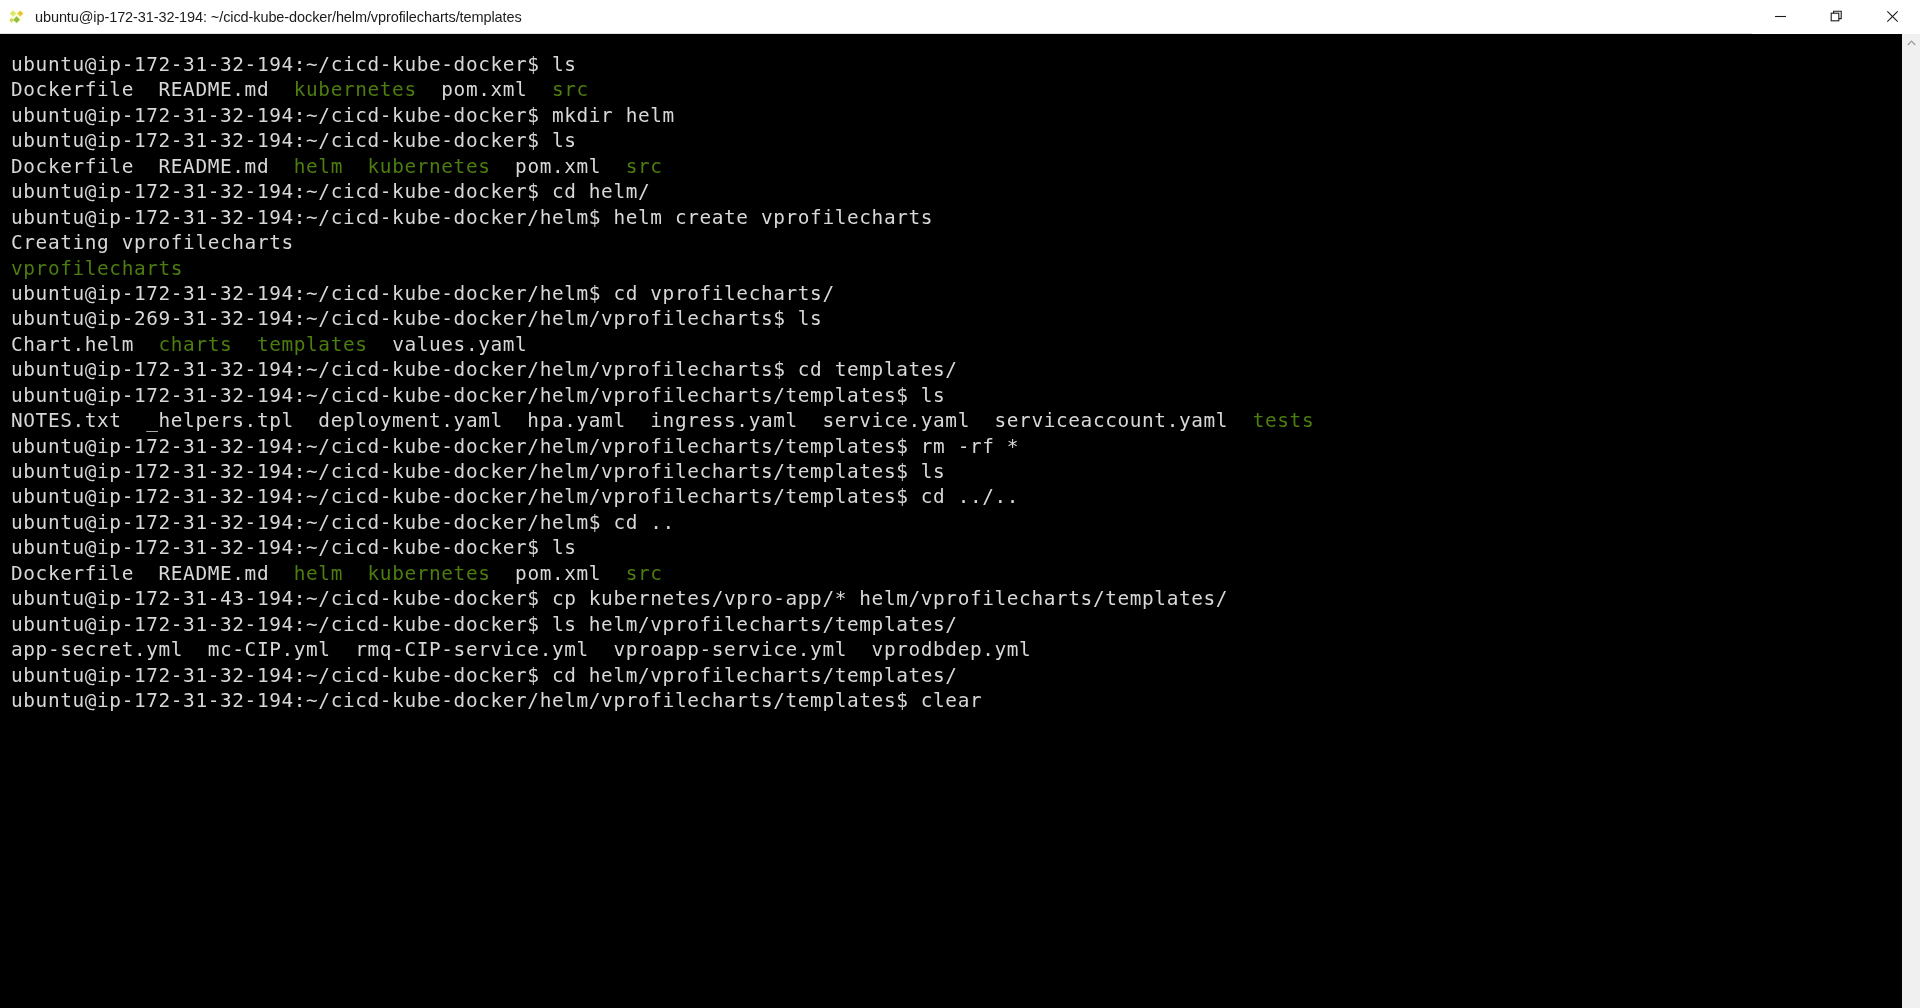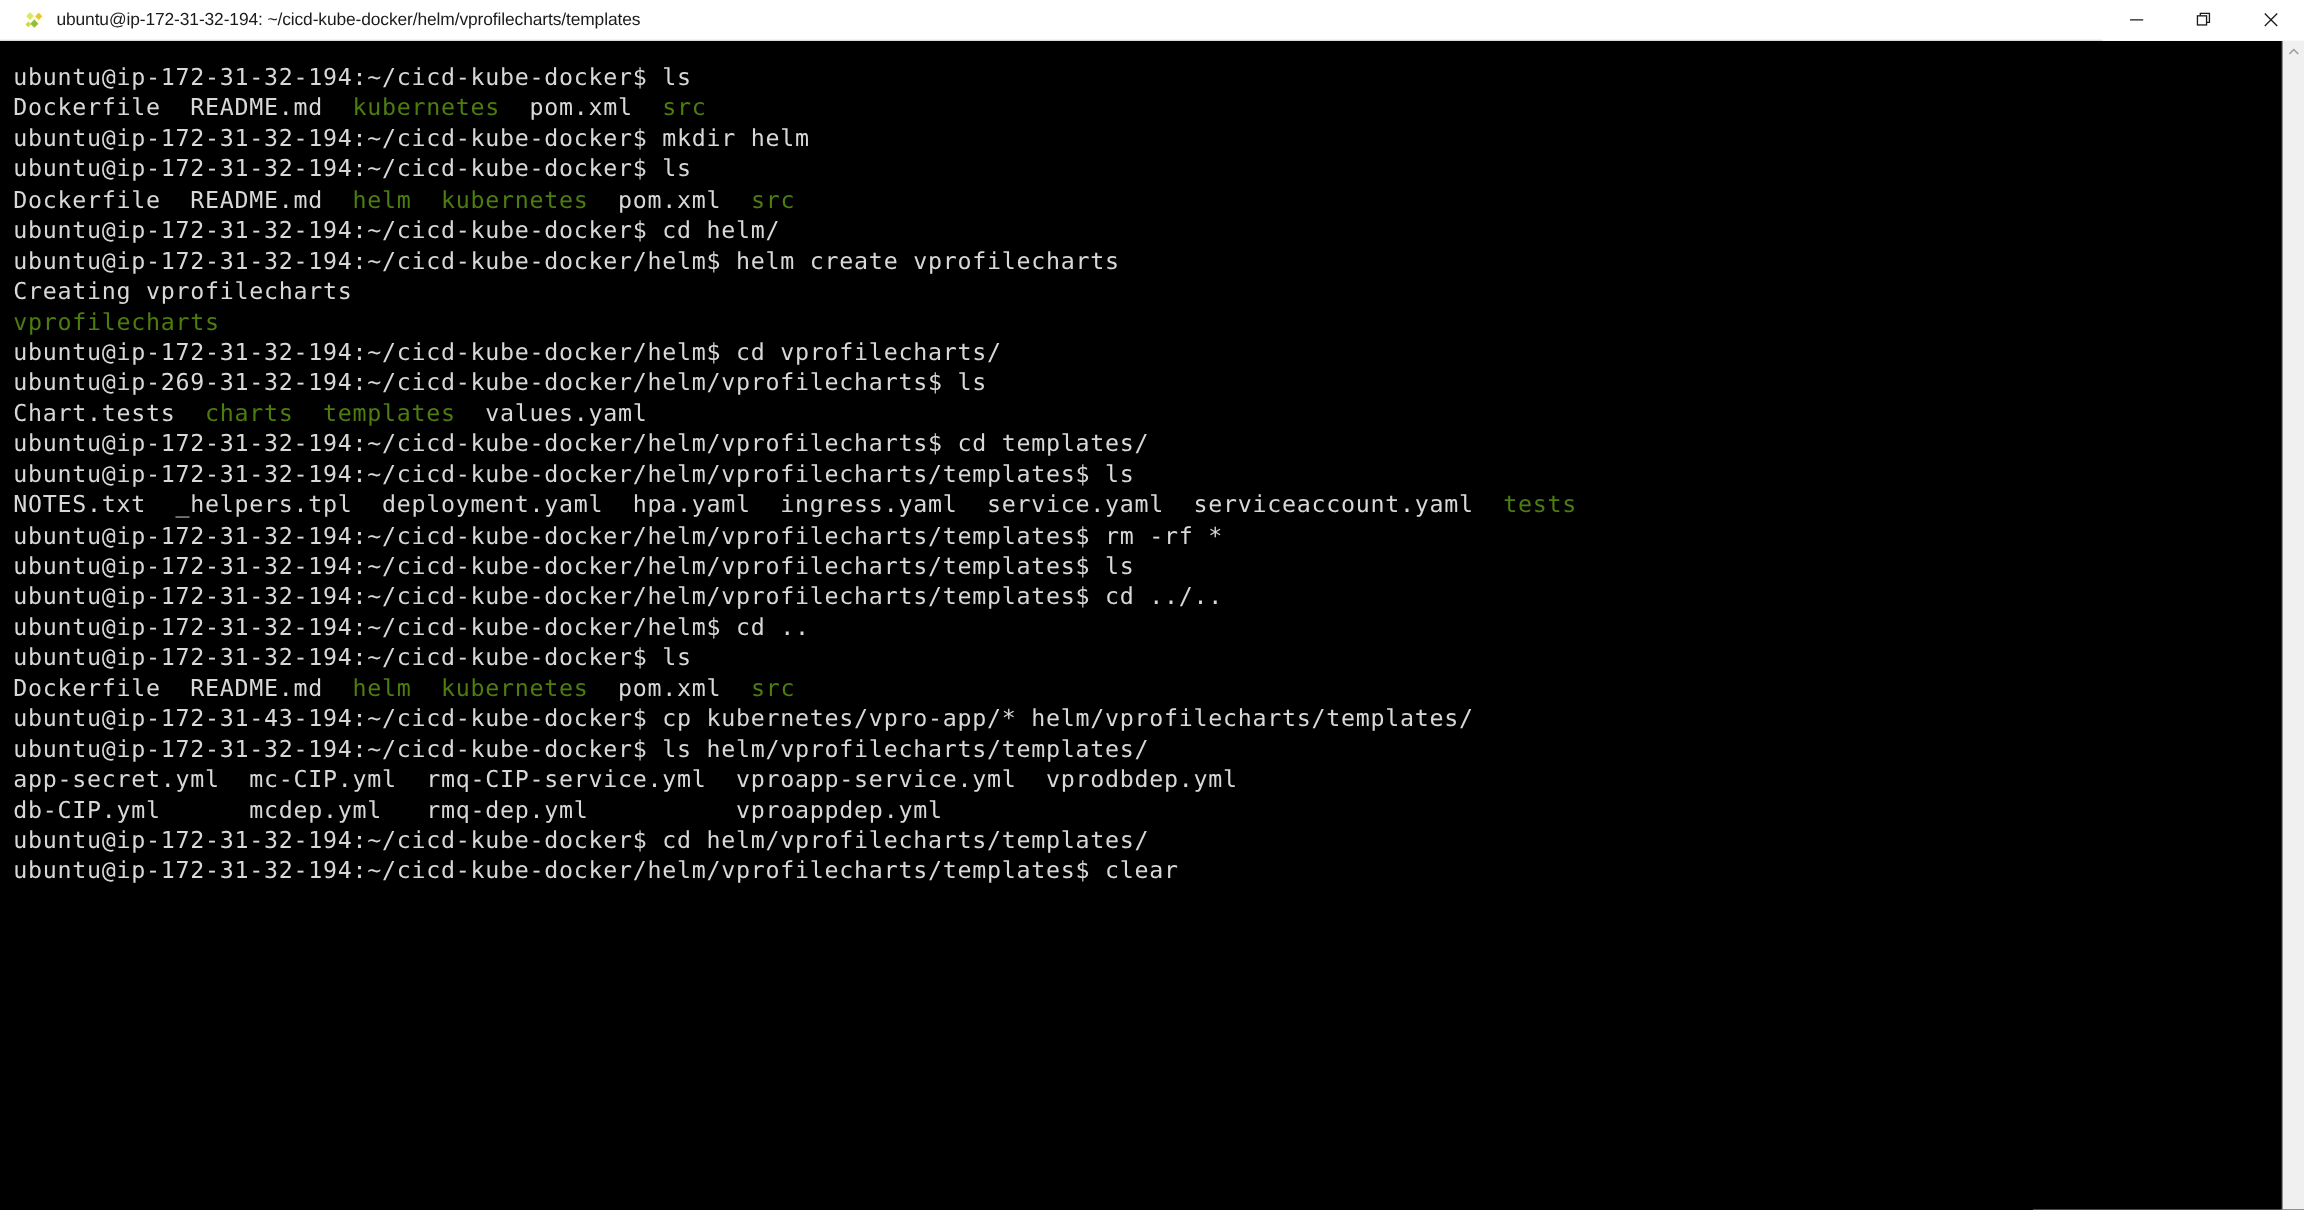--- a/index.html
+++ b/index.html
@@ -22,21 +22,20 @@
   
   #titlebar {
     height: 34px;
     min-height: 34px;
     background: #ffffff;
     display: flex;
     align-items: center;
     border-bottom: 1px solid #e2e2e2;
     position: relative;
     z-index: 5;
-    padding-left: 12px;
   }
   #app-icon {
     width: 20px; height: 20px;
     margin-left: 7px; margin-right: 8px;
     position: relative;
     flex: 0 0 auto;
   }
   #app-icon svg { display: block; }
   #titlebar-text {
     font-family: "Liberation Sans", sans-serif;
@@ -169,34 +168,33 @@
           <div class="term-line"><span class="w">Dockerfile  README.md  </span><span class="dir">kubernetes</span><span class="w">  pom.xml  </span><span class="dir">src</span></div>
           <div class="term-line"><span class="w">ubuntu@ip-172-31-32-194:~/cicd-kube-docker$ mkdir helm</span></div>
           <div class="term-line"><span class="w">ubuntu@ip-172-31-32-194:~/cicd-kube-docker$ ls</span></div>
           <div class="term-line"><span class="w">Dockerfile  README.md  </span><span class="dir">helm</span><span class="w">  </span><span class="dir">kubernetes</span><span class="w">  pom.xml  </span><span class="dir">src</span></div>
           <div class="term-line"><span class="w">ubuntu@ip-172-31-32-194:~/cicd-kube-docker$ cd helm/</span></div>
           <div class="term-line"><span class="w">ubuntu@ip-172-31-32-194:~/cicd-kube-docker/helm$ helm create vprofilecharts</span></div>
           <div class="term-line"><span class="w">Creating vprofilecharts</span></div>
           <div class="term-line"><span class="dir">vprofilecharts</span></div>
           <div class="term-line"><span class="w">ubuntu@ip-172-31-32-194:~/cicd-kube-docker/helm$ cd vprofilecharts/</span></div>
           <div class="term-line"><span class="w">ubuntu@ip-269-31-32-194:~/cicd-kube-docker/helm/vprofilecharts$ ls</span></div>
-          <div class="term-line"><span class="w">Chart.tests  </span><span class="dir">charts</span><span class="w">  </span><span class="dir">templates</span><span class="w">  values.yaml</span></div>
+          <div class="term-line"><span class="w">Chart.helm  </span><span class="dir">charts</span><span class="w">  </span><span class="dir">templates</span><span class="w">  values.yaml</span></div>
           <div class="term-line"><span class="w">ubuntu@ip-172-31-32-194:~/cicd-kube-docker/helm/vprofilecharts$ cd templates/</span></div>
           <div class="term-line"><span class="w">ubuntu@ip-172-31-32-194:~/cicd-kube-docker/helm/vprofilecharts/templates$ ls</span></div>
           <div class="term-line"><span class="w">NOTES.txt  _helpers.tpl  deployment.yaml  hpa.yaml  ingress.yaml  service.yaml  serviceaccount.yaml  </span><span class="dir">tests</span></div>
           <div class="term-line"><span class="w">ubuntu@ip-172-31-32-194:~/cicd-kube-docker/helm/vprofilecharts/templates$ rm -rf *</span></div>
           <div class="term-line"><span class="w">ubuntu@ip-172-31-32-194:~/cicd-kube-docker/helm/vprofilecharts/templates$ ls</span></div>
           <div class="term-line"><span class="w">ubuntu@ip-172-31-32-194:~/cicd-kube-docker/helm/vprofilecharts/templates$ cd ../..</span></div>
           <div class="term-line"><span class="w">ubuntu@ip-172-31-32-194:~/cicd-kube-docker/helm$ cd ..</span></div>
           <div class="term-line"><span class="w">ubuntu@ip-172-31-32-194:~/cicd-kube-docker$ ls</span></div>
           <div class="term-line"><span class="w">Dockerfile  README.md  </span><span class="dir">helm</span><span class="w">  </span><span class="dir">kubernetes</span><span class="w">  pom.xml  </span><span class="dir">src</span></div>
           <div class="term-line"><span class="w">ubuntu@ip-172-31-43-194:~/cicd-kube-docker$ cp kubernetes/vpro-app/* helm/vprofilecharts/templates/</span></div>
           <div class="term-line"><span class="w">ubuntu@ip-172-31-32-194:~/cicd-kube-docker$ ls helm/vprofilecharts/templates/</span></div>
           <div class="term-line"><span class="w">app-secret.yml  mc-CIP.yml  rmq-CIP-service.yml  vproapp-service.yml  vprodbdep.yml</span></div>
-          <div class="term-line"><span class="w">db-CIP.yml      mcdep.yml   rmq-dep.yml          vproappdep.yml</span></div>
           <div class="term-line"><span class="w">ubuntu@ip-172-31-32-194:~/cicd-kube-docker$ cd helm/vprofilecharts/templates/</span></div>
           <div class="term-line"><span class="w">ubuntu@ip-172-31-32-194:~/cicd-kube-docker/helm/vprofilecharts/templates$ clear</span></div>
         </div>
     </div>
 
     <div id="term-scrollbar">
       <div id="sb-up">
         <svg width="9" height="6" viewBox="0 0 9 6">
           <polyline points="0.8,5 4.5,1.2 8.2,5" fill="none" stroke="#9a9a9a" stroke-width="1.2"></polyline>
         </svg>

